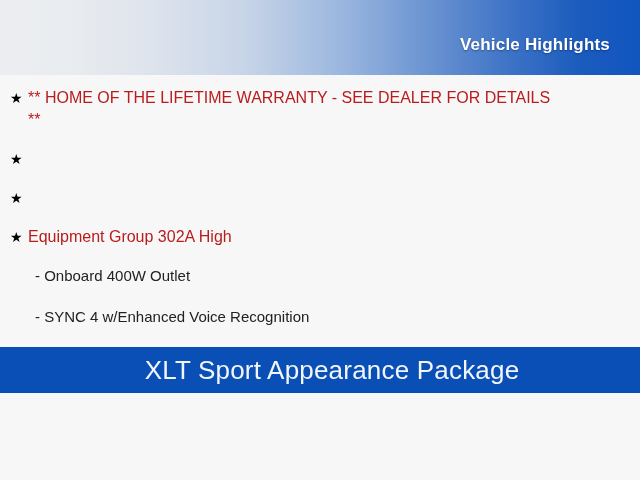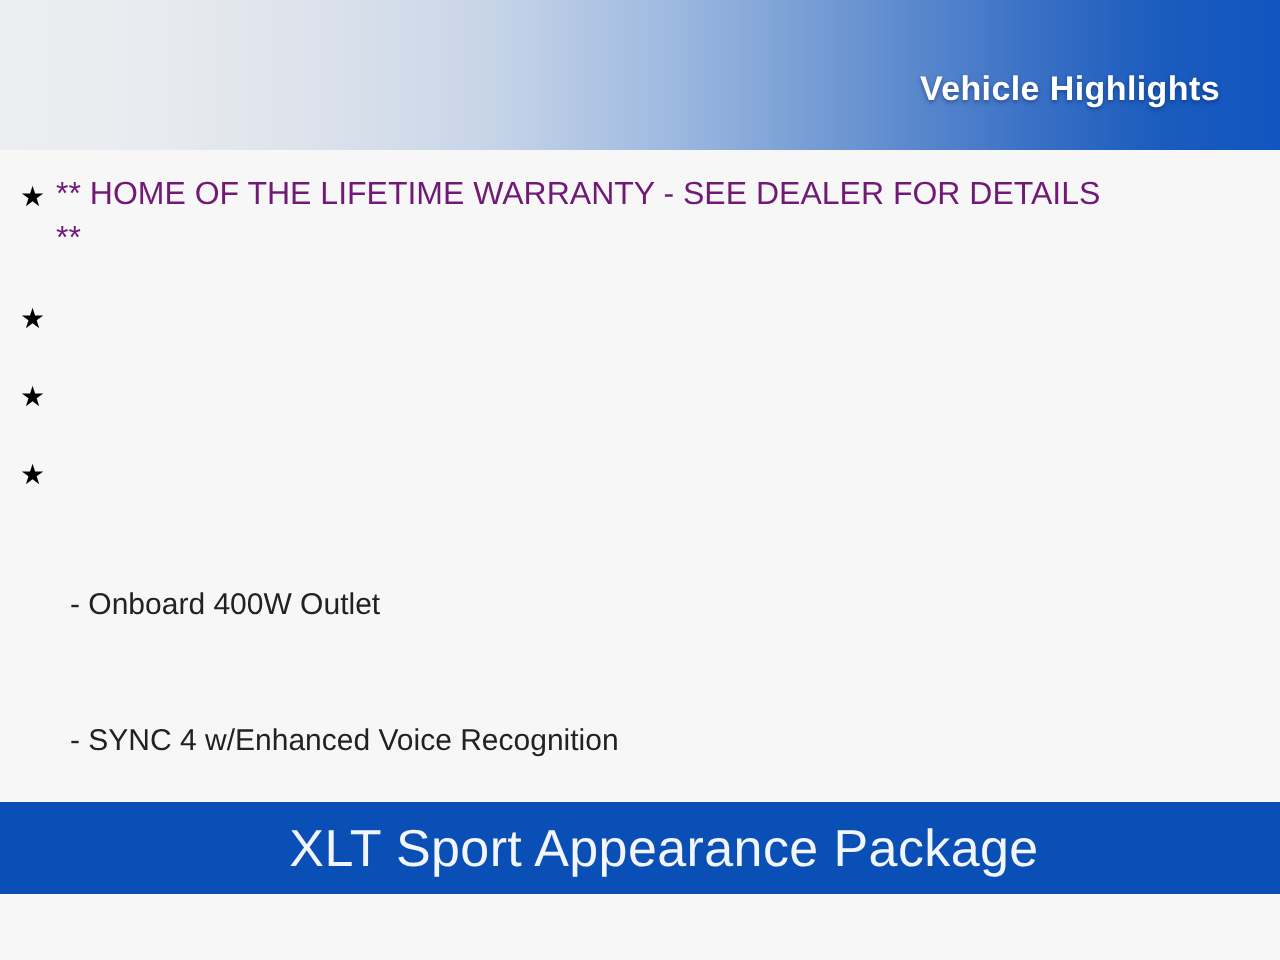--- a/index.html
+++ b/index.html
@@ -84,28 +84,27 @@
     font-size: 14px;
     line-height: 22px;
     color: #000000;
     text-align: left;
   }
 
   .hl-text {
     flex: 1 1 auto;
     font-size: 16px;
     line-height: 22px;
-    color: #701a75;
+    color: #b91c1c;
     max-width: 530px;
   }
 
   .hl-text.sub-text {
     font-size: 15px;
     color: #222222;
-    margin-top: 27px;
   }
 
   
   .footer {
     flex: 0 0 46px;
     height: 46px;
     background: #0a4fb5;
     display: flex;
     align-items: center;
     justify-content: center;
@@ -139,20 +138,21 @@
       <li class="hl-item">
         <span class="star-icon">★</span>
       </li>
 
       <li class="hl-item">
         <span class="star-icon">★</span>
       </li>
 
       <li class="hl-item">
         <span class="star-icon">★</span>
+        <span class="hl-text">Equipment Group 302A High</span>
       </li>
 
       <li class="hl-item sub">
         <span class="hl-text sub-text">- Onboard 400W Outlet</span>
       </li>
 
       <li class="hl-item sub">
         <span class="hl-text sub-text">- SYNC 4 w/Enhanced Voice Recognition</span>
       </li>
 

